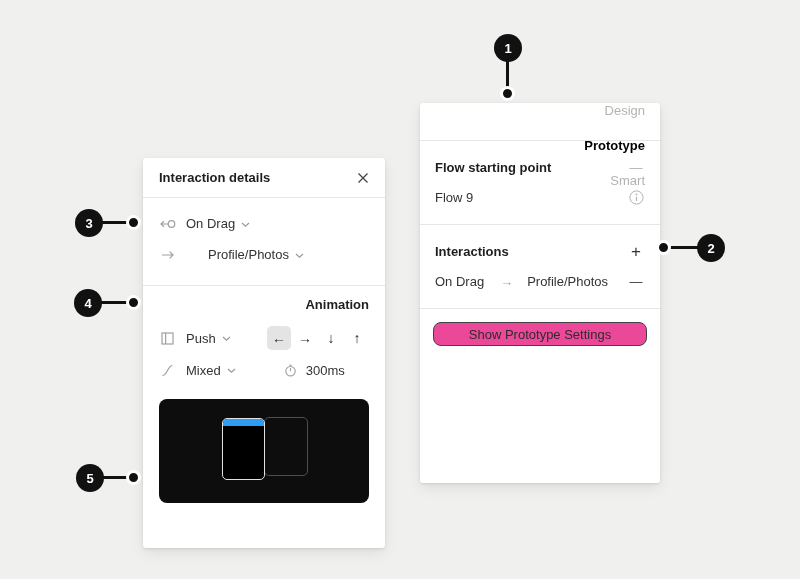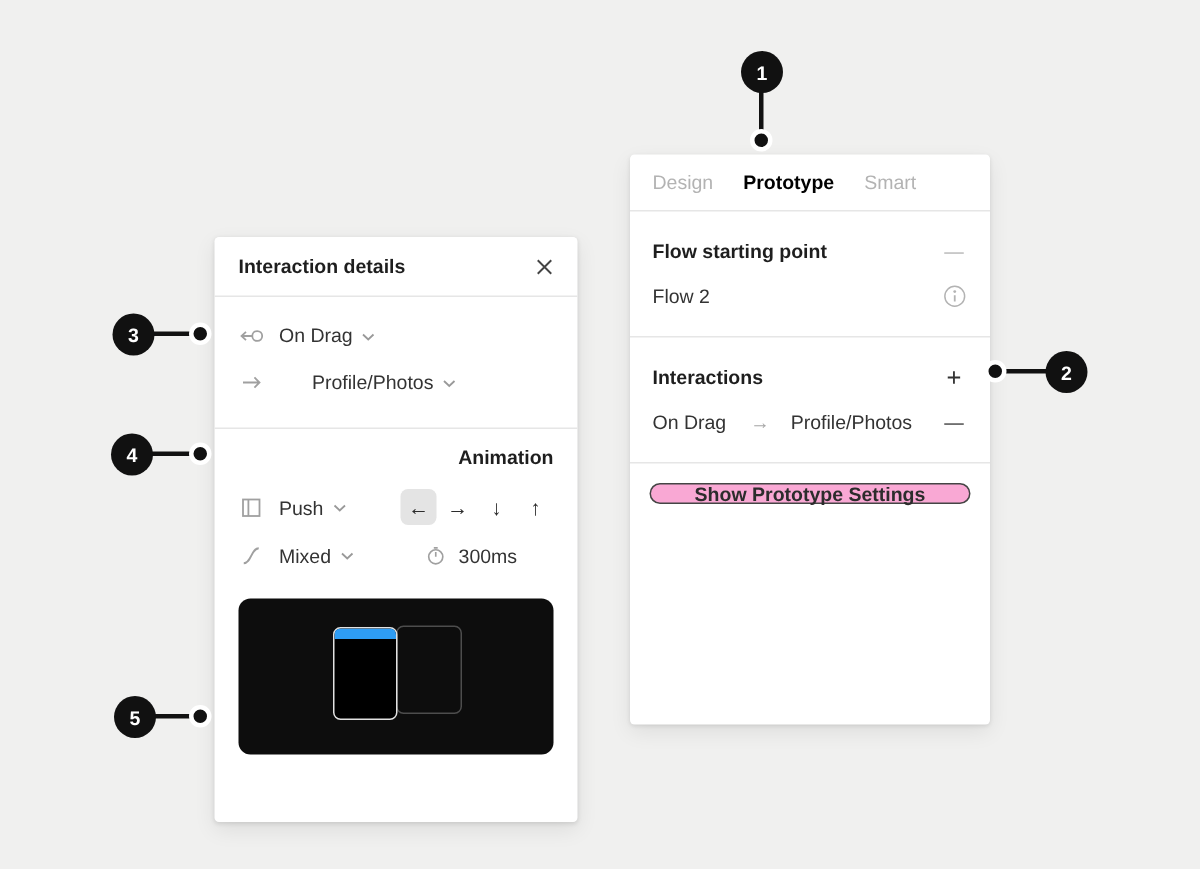--- a/index.html
+++ b/index.html
@@ -54,38 +54,38 @@
     border:1.5px solid #e2e2e2; border-radius:5px; background:#000; z-index:2; overflow:hidden;
   }
   .frame-left .bar { height:7px; background:#2e9df5; }
   .frame-right {
     position:absolute; left:105px; top:18px; width:44px; height:59px;
     border:1.5px solid #4d4d4d; border-radius:5px; z-index:1;
   }
   
   #prototype-panel { left:420px; top:103px; width:240px; height:380px; }
   .tabs {
-    height:38px; display:flex; align-items:center; gap:20px;
-    padding:0 15px; border-bottom:1px solid #e6e6e6;
+    height:38px; display:flex; align-items:flex-end; gap:20px;
+    padding:0 15px; border-bottom:1px solid #e6e6e6;flex-direction:column;
   }
   .tab { font-size:13px; color:#b3b3b3; cursor:pointer; }
   .tab.active { color:#000; font-weight:700; }
   .p-section { padding:11px 15px 12px; border-bottom:1px solid #e6e6e6; }
   .p-row { height:30px; display:flex; align-items:center; font-size:13px; }
   .p-heading { font-weight:700; color:#1e1e1e; }
   .right-ctl { margin-left:auto; display:flex; align-items:center; justify-content:center; width:18px; cursor:pointer; }
   .minus-glyph { font-size:13px; color:#b3b3b3; }
   .minus-dark { font-size:13px; color:#333; }
   .plus-glyph { font-size:17px; color:#333; font-weight:400; line-height:1; }
   .flow-arrow { color:#a6a6a6; margin:0 14px 0 16px; font-size:13px; }
   .button-area { padding:13px; }
   .proto-btn {
-    width:100%; height:14px; border:1px solid #444; border-radius:8px; background:#f9a8d4;
+    width:100%; height:24px; border:1px solid #444; border-radius:8px; background:#ec4899;
     font-size:13px; color:#2c2c2c; font-family:inherit; cursor:pointer;
-    display:flex; align-items:center; justify-content:center;font-weight:bold;
+    display:flex; align-items:center; justify-content:center;
   }
   
   .callout-circle {
     position:absolute; width:28px; height:28px; border-radius:50%; background:#111;
     color:#fff; font-size:13px; font-weight:700; display:flex; align-items:center;
     justify-content:center; z-index:6;
   }
   .callout-line { position:absolute; background:#111; z-index:4; }
   .callout-dot {
     position:absolute; width:9px; height:9px; border-radius:50%; background:#111;
@@ -209,21 +209,21 @@
   </div>
 
   <div class="p-section">
     <div class="p-row">
       <span class="p-heading">Flow starting point</span>
       <span class="right-ctl">
         <span class="minus-glyph">—</span>
       </span>
     </div>
     <div class="p-row">
-      <span>Flow 2</span>
+      <span>Flow 9</span>
       <span class="right-ctl">
         <svg width="15" height="15" viewBox="0 0 15 15">
             <circle cx="7.5" cy="7.5" r="6.6" fill="none" stroke="#b3b3b3" stroke-width="1"></circle>
             <line x1="7.5" y1="6.9" x2="7.5" y2="11" stroke="#b3b3b3" stroke-width="1.2"></line>
             <circle cx="7.5" cy="4.4" r="0.95" fill="#b3b3b3"></circle>
           </svg>
       </span>
     </div>
   </div>
 

